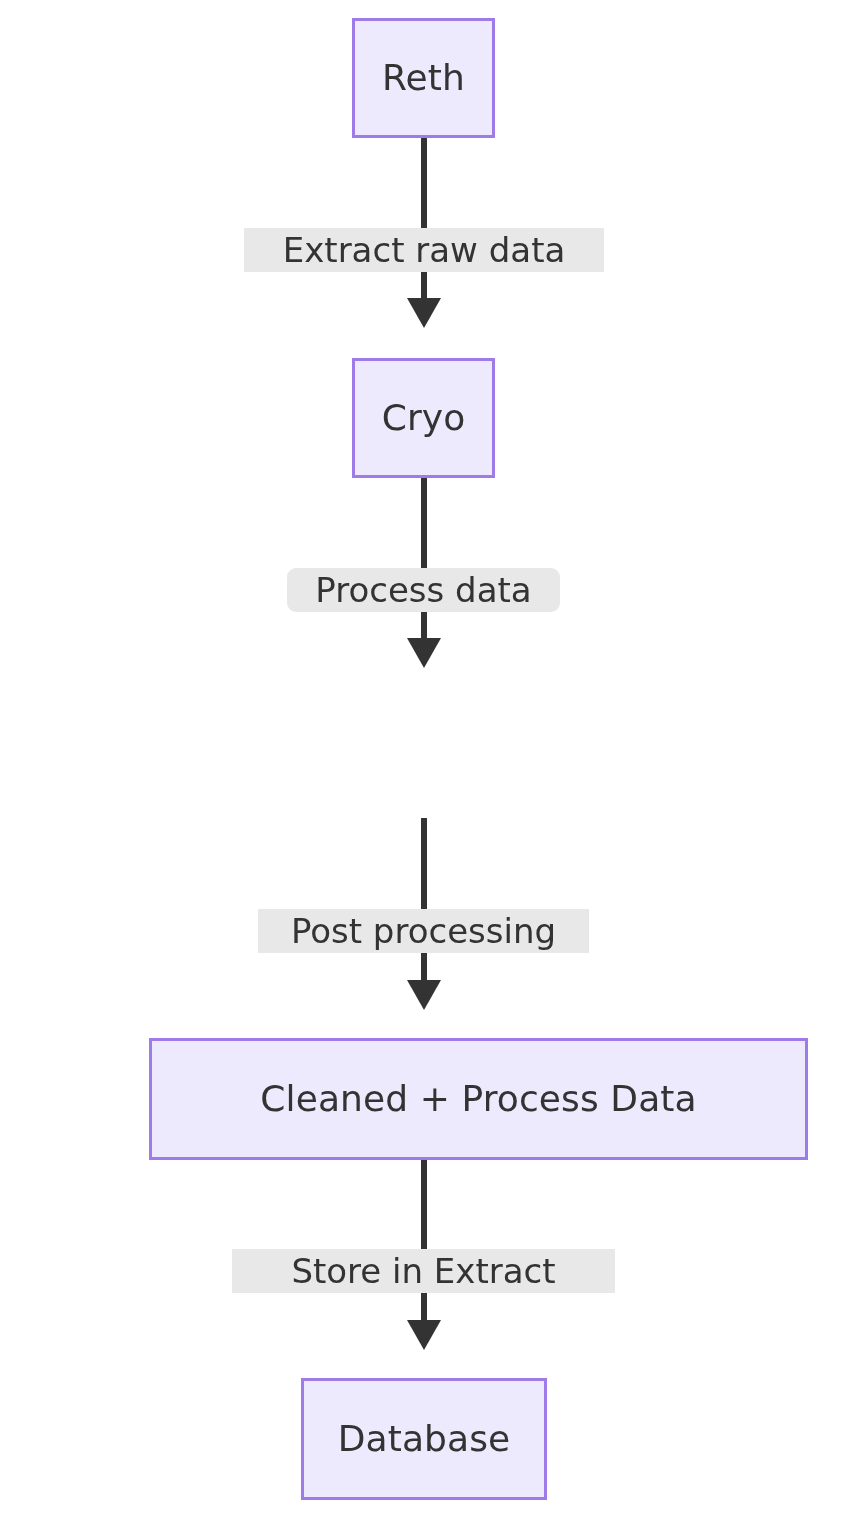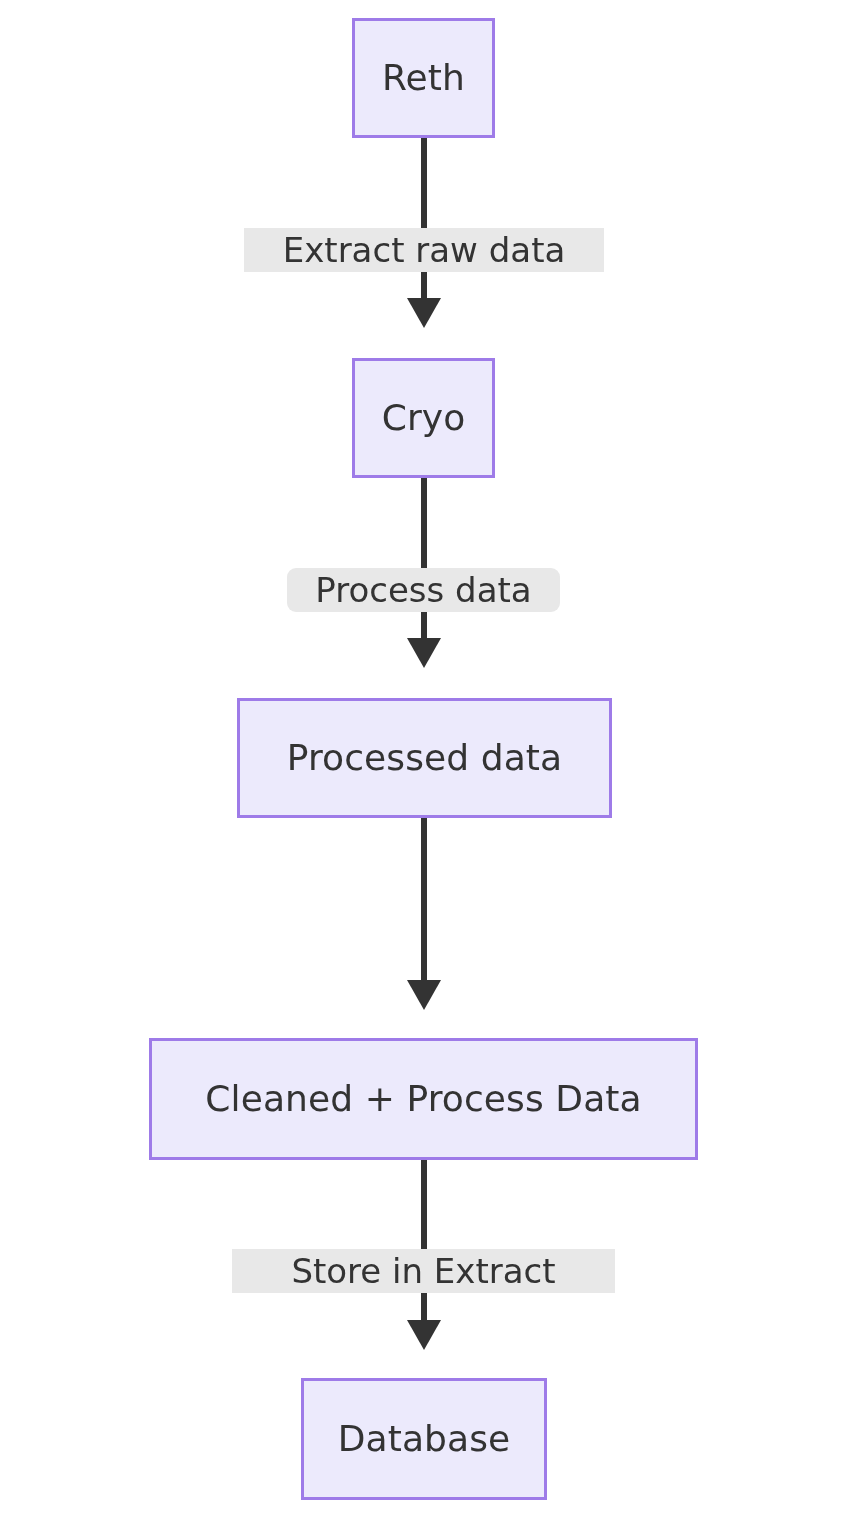--- a/index.html
+++ b/index.html
@@ -35,21 +35,21 @@
     color: #333333;
     font-size: 36px;
     line-height: 1;
     letter-spacing: 0.1px;
     white-space: nowrap;
   }
 
   .node-reth      { left: 352px; top:   18px; width: 143px; height: 120px; }
   .node-cryo      { left: 352px; top:  358px; width: 143px; height: 120px; }
   .node-processed { left: 237px; top:  698px; width: 375px; height: 120px; }
-  .node-cleaned   { left: 149px; top: 1038px; width: 549px; height: 122px; }
+  .node-cleaned   { left: 149px; top: 1038px; width: 659px; height: 122px; }
   .node-database  { left: 301px; top: 1378px; width: 246px; height: 122px; }
 
   
   .edge-line {
     position: absolute;
     width: 6px;
     background: #333333;
     left: 421px;
     z-index: 1;
   }
@@ -107,26 +107,24 @@
   <div class="edge-label edge-label-1">Extract raw data</div>
 
   <div class="node node-cryo">
     <span class="node-label">Cryo</span>
   </div>
 
   <div class="edge-line edge-line-2"></div>
   <div class="arrowhead arrow-2"></div>
   <div class="edge-label edge-label-2">Process data</div>
 
-  <div class="node node-processed">
-    <span class="node-label">Processed data</span>
-  </div>
 
   <div class="edge-line edge-line-3"></div>
   <div class="arrowhead arrow-3"></div>
+  <div class="edge-label edge-label-3">Post processing</div>
 
   <div class="node node-cleaned">
     <span class="node-label">Cleaned + Process Data</span>
   </div>
 
   <div class="edge-line edge-line-4"></div>
   <div class="arrowhead arrow-4"></div>
   <div class="edge-label edge-label-4">Store in Extract</div>
 
   <div class="node node-database">

